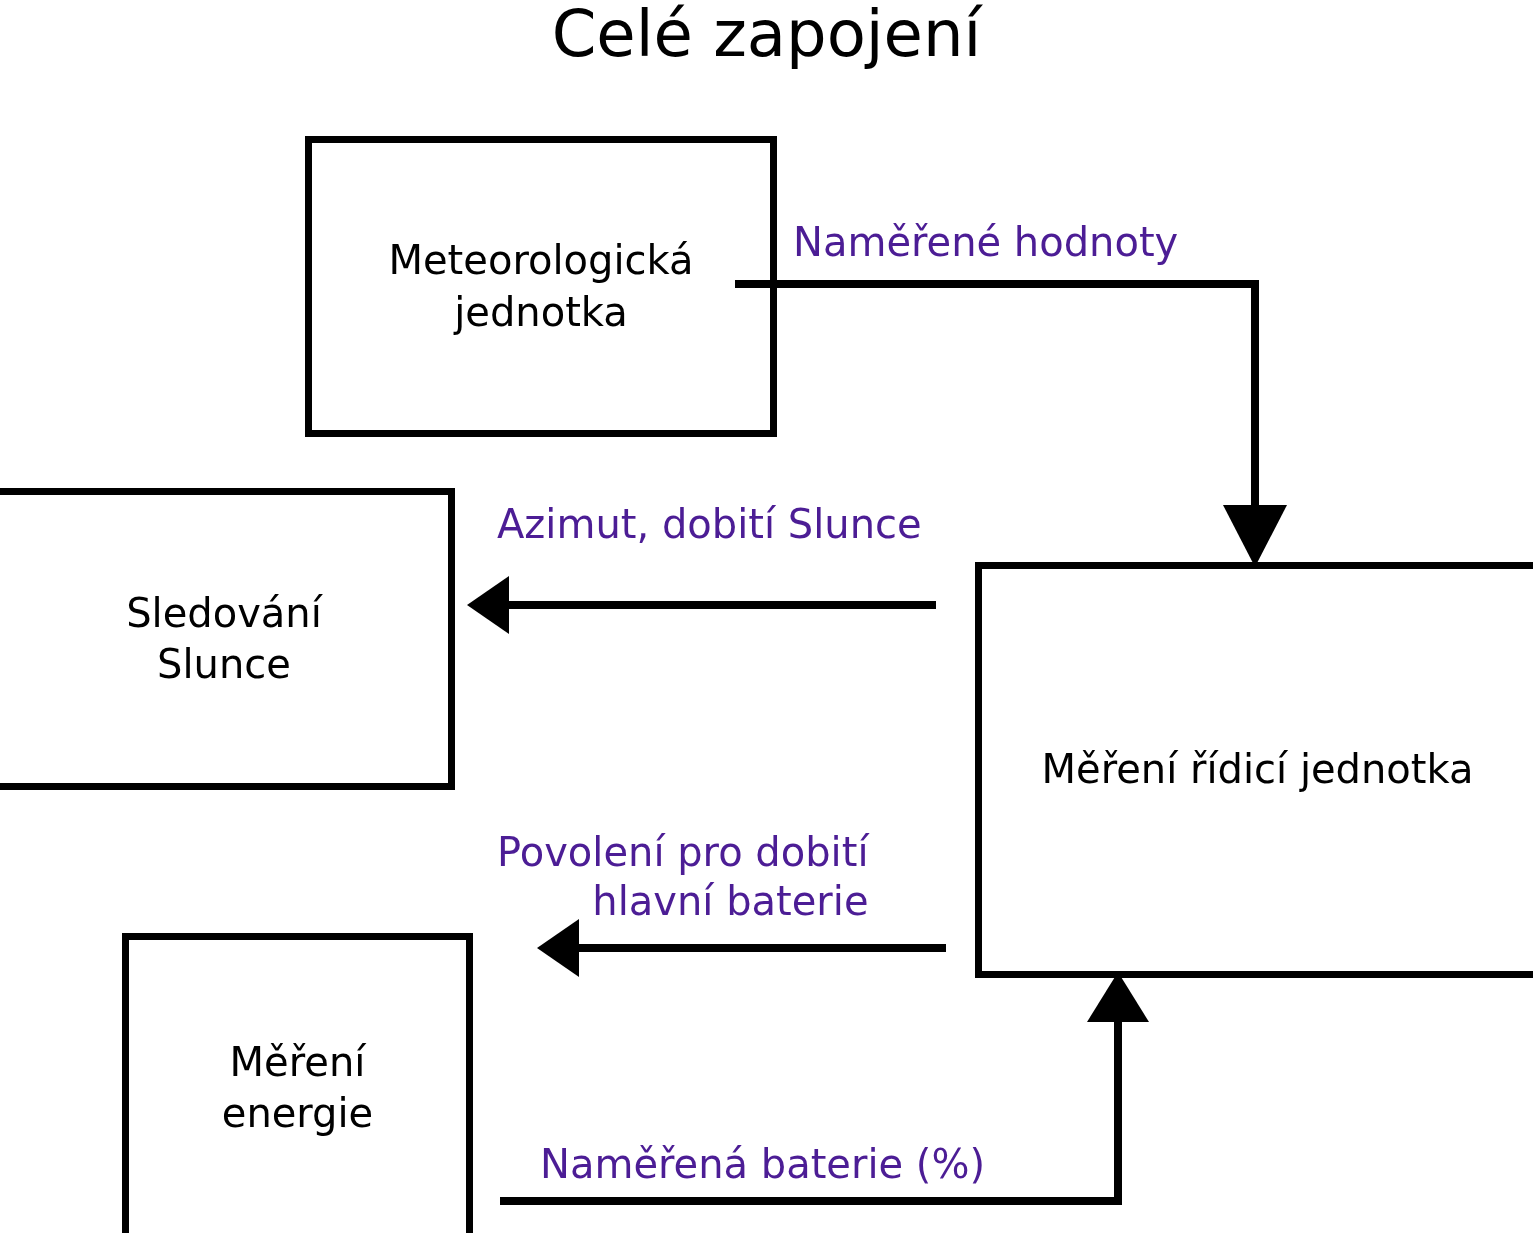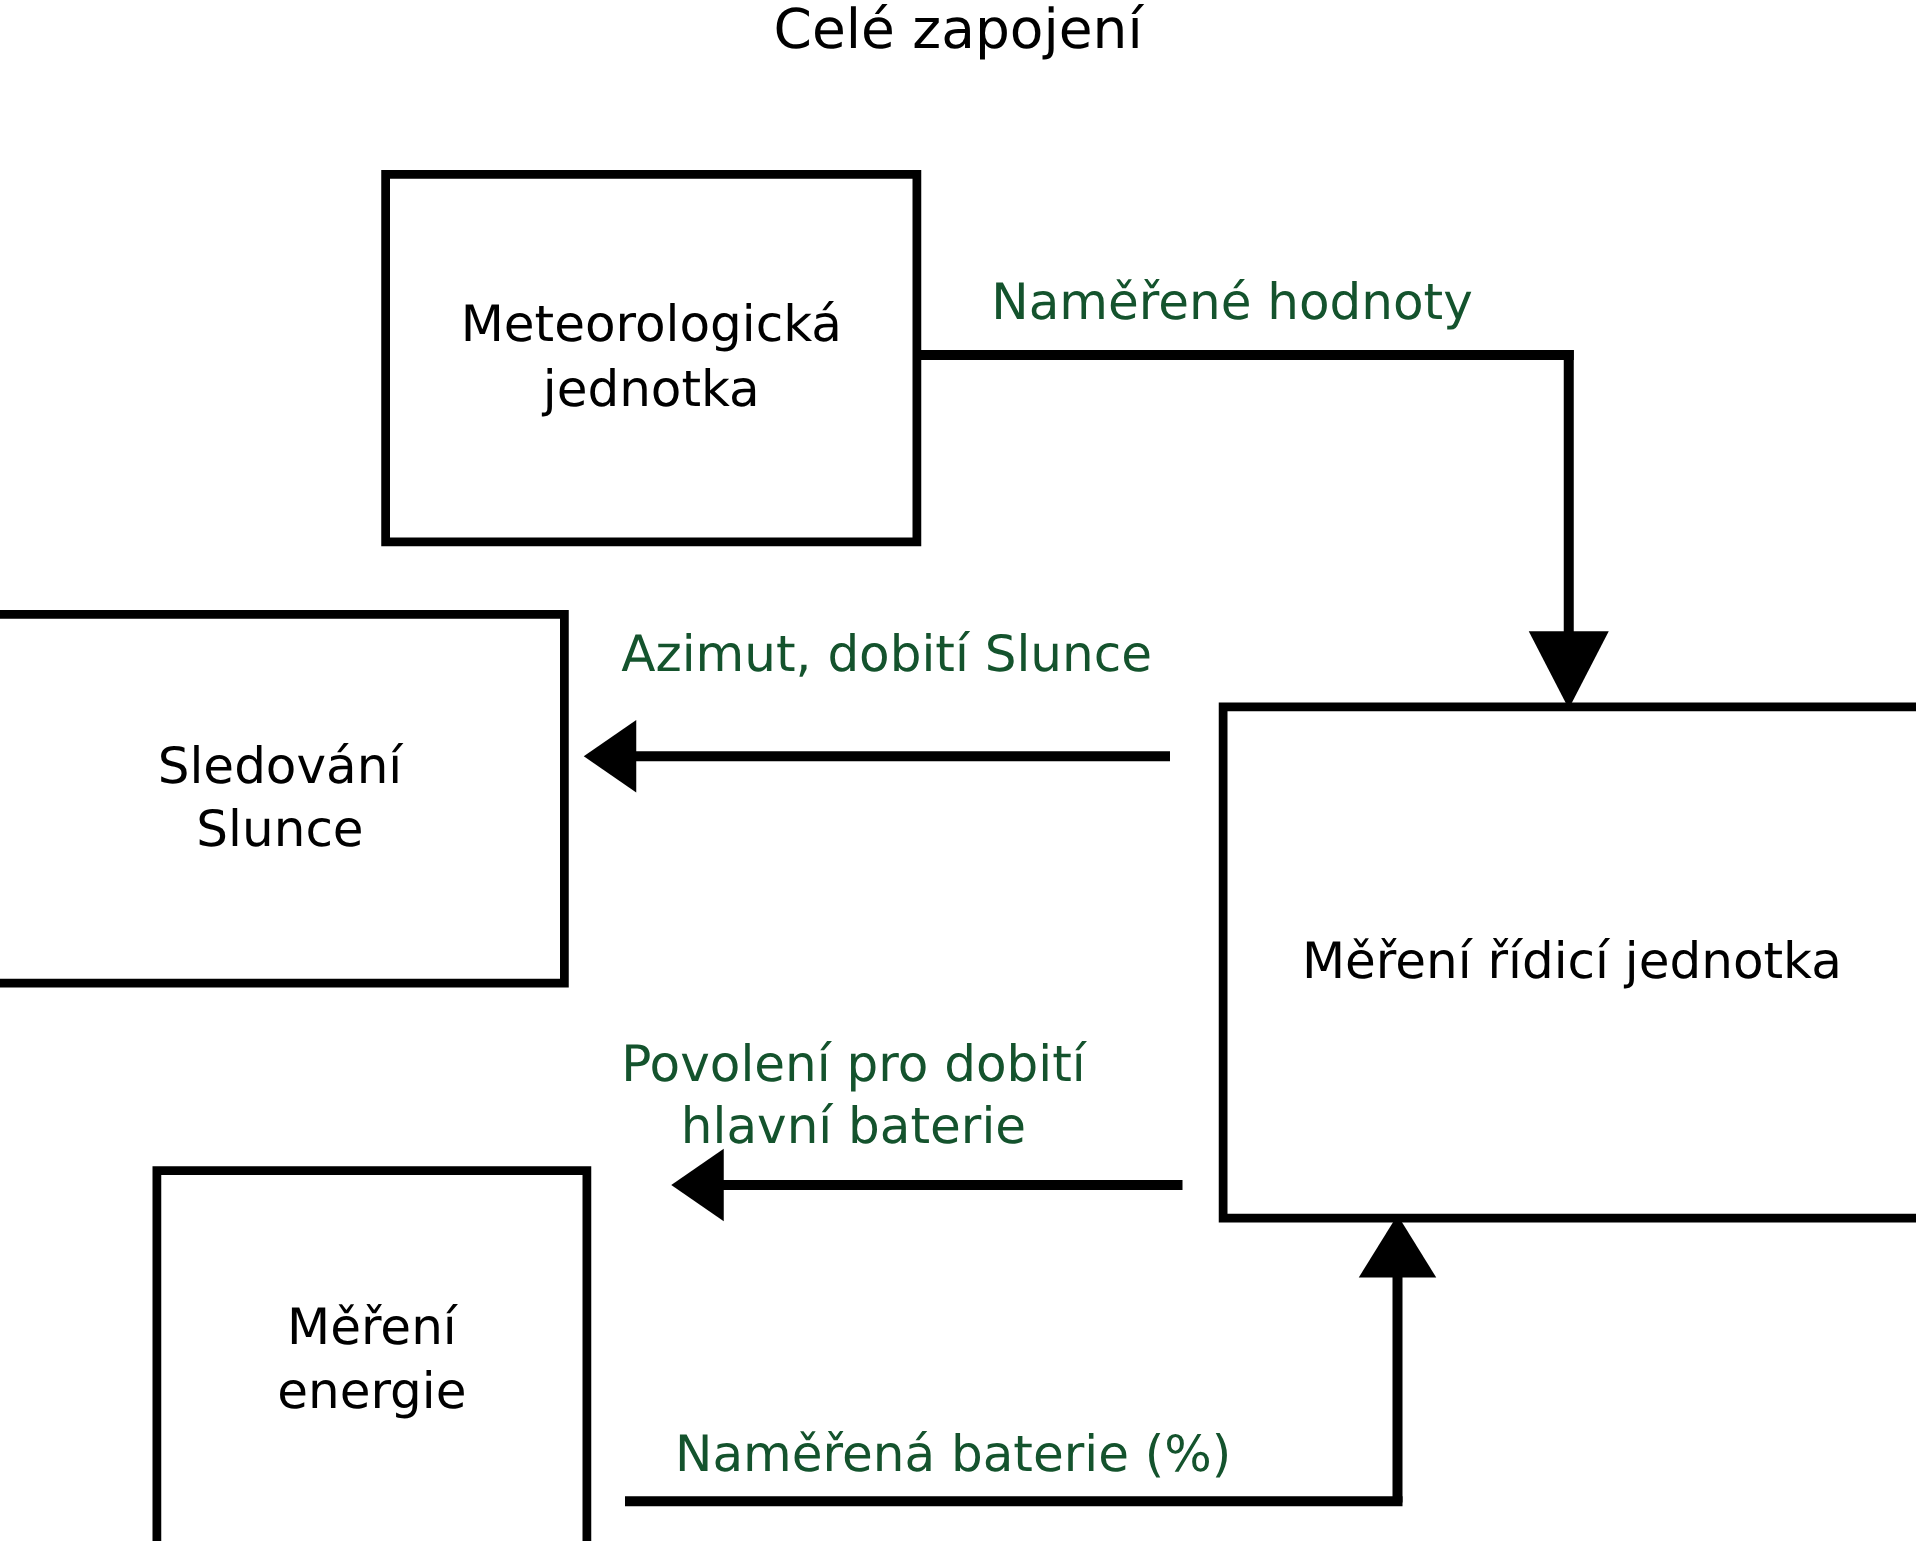--- a/index.html
+++ b/index.html
@@ -14,21 +14,21 @@
     background: #ffffff;
     font-family: "DejaVu Sans", "Liberation Sans", sans-serif;
     overflow: hidden;
   }
   #diagram-title {
     position: absolute;
     left: 0;
     top: 2px;
     width: 1533px;
     text-align: center;
-    font-size: 44px;
+    font-size: 64px;
     color: #000000;
     line-height: 1.0;
     letter-spacing: 0px;
     white-space: nowrap;
   }
   .node-box {
     position: absolute;
     border: 7px solid #000000;
     background: #ffffff;
     box-sizing: border-box;
@@ -39,33 +39,33 @@
     color: #000000;
     font-size: 40px;
     line-height: 1.28;
   }
   .node-label {
     display: block;
     padding: 0 10px;
     white-space: pre-line;
   }
   
-  #box-meteo       { left: 305px;  top: 136px;  width: 432px; height: 301px; }
+  #box-meteo       { left: 305px;  top: 136px;  width: 472px; height: 301px; }
   #box-sun-track   { left: -7px;   top: 488px;  width: 462px; height: 302px; }
   #box-main-ctrl   { left: 975px;  top: 562px;  width: 565px; height: 416px; }
   #box-energy      { left: 122px;  top: 933px;  width: 351px; height: 310px; }
 
   
   .edge-label {
     position: absolute;
-    color: #14532d;
+    color: #4c1d95;
     font-size: 40px;
     line-height: 1.22;
     white-space: pre-line;
-    text-align: center;
+    text-align: right;
   }
   #lbl-measured-values { left: 793px; top: 218px; }
   #lbl-azimuth         { left: 497px; top: 500px; }
   #lbl-charge-permit   { left: 497px; top: 828px; }
   #lbl-measured-pct    { left: 540px; top: 1140px; }
 
   
   .ln {
     position: absolute;
     background: #000000;

